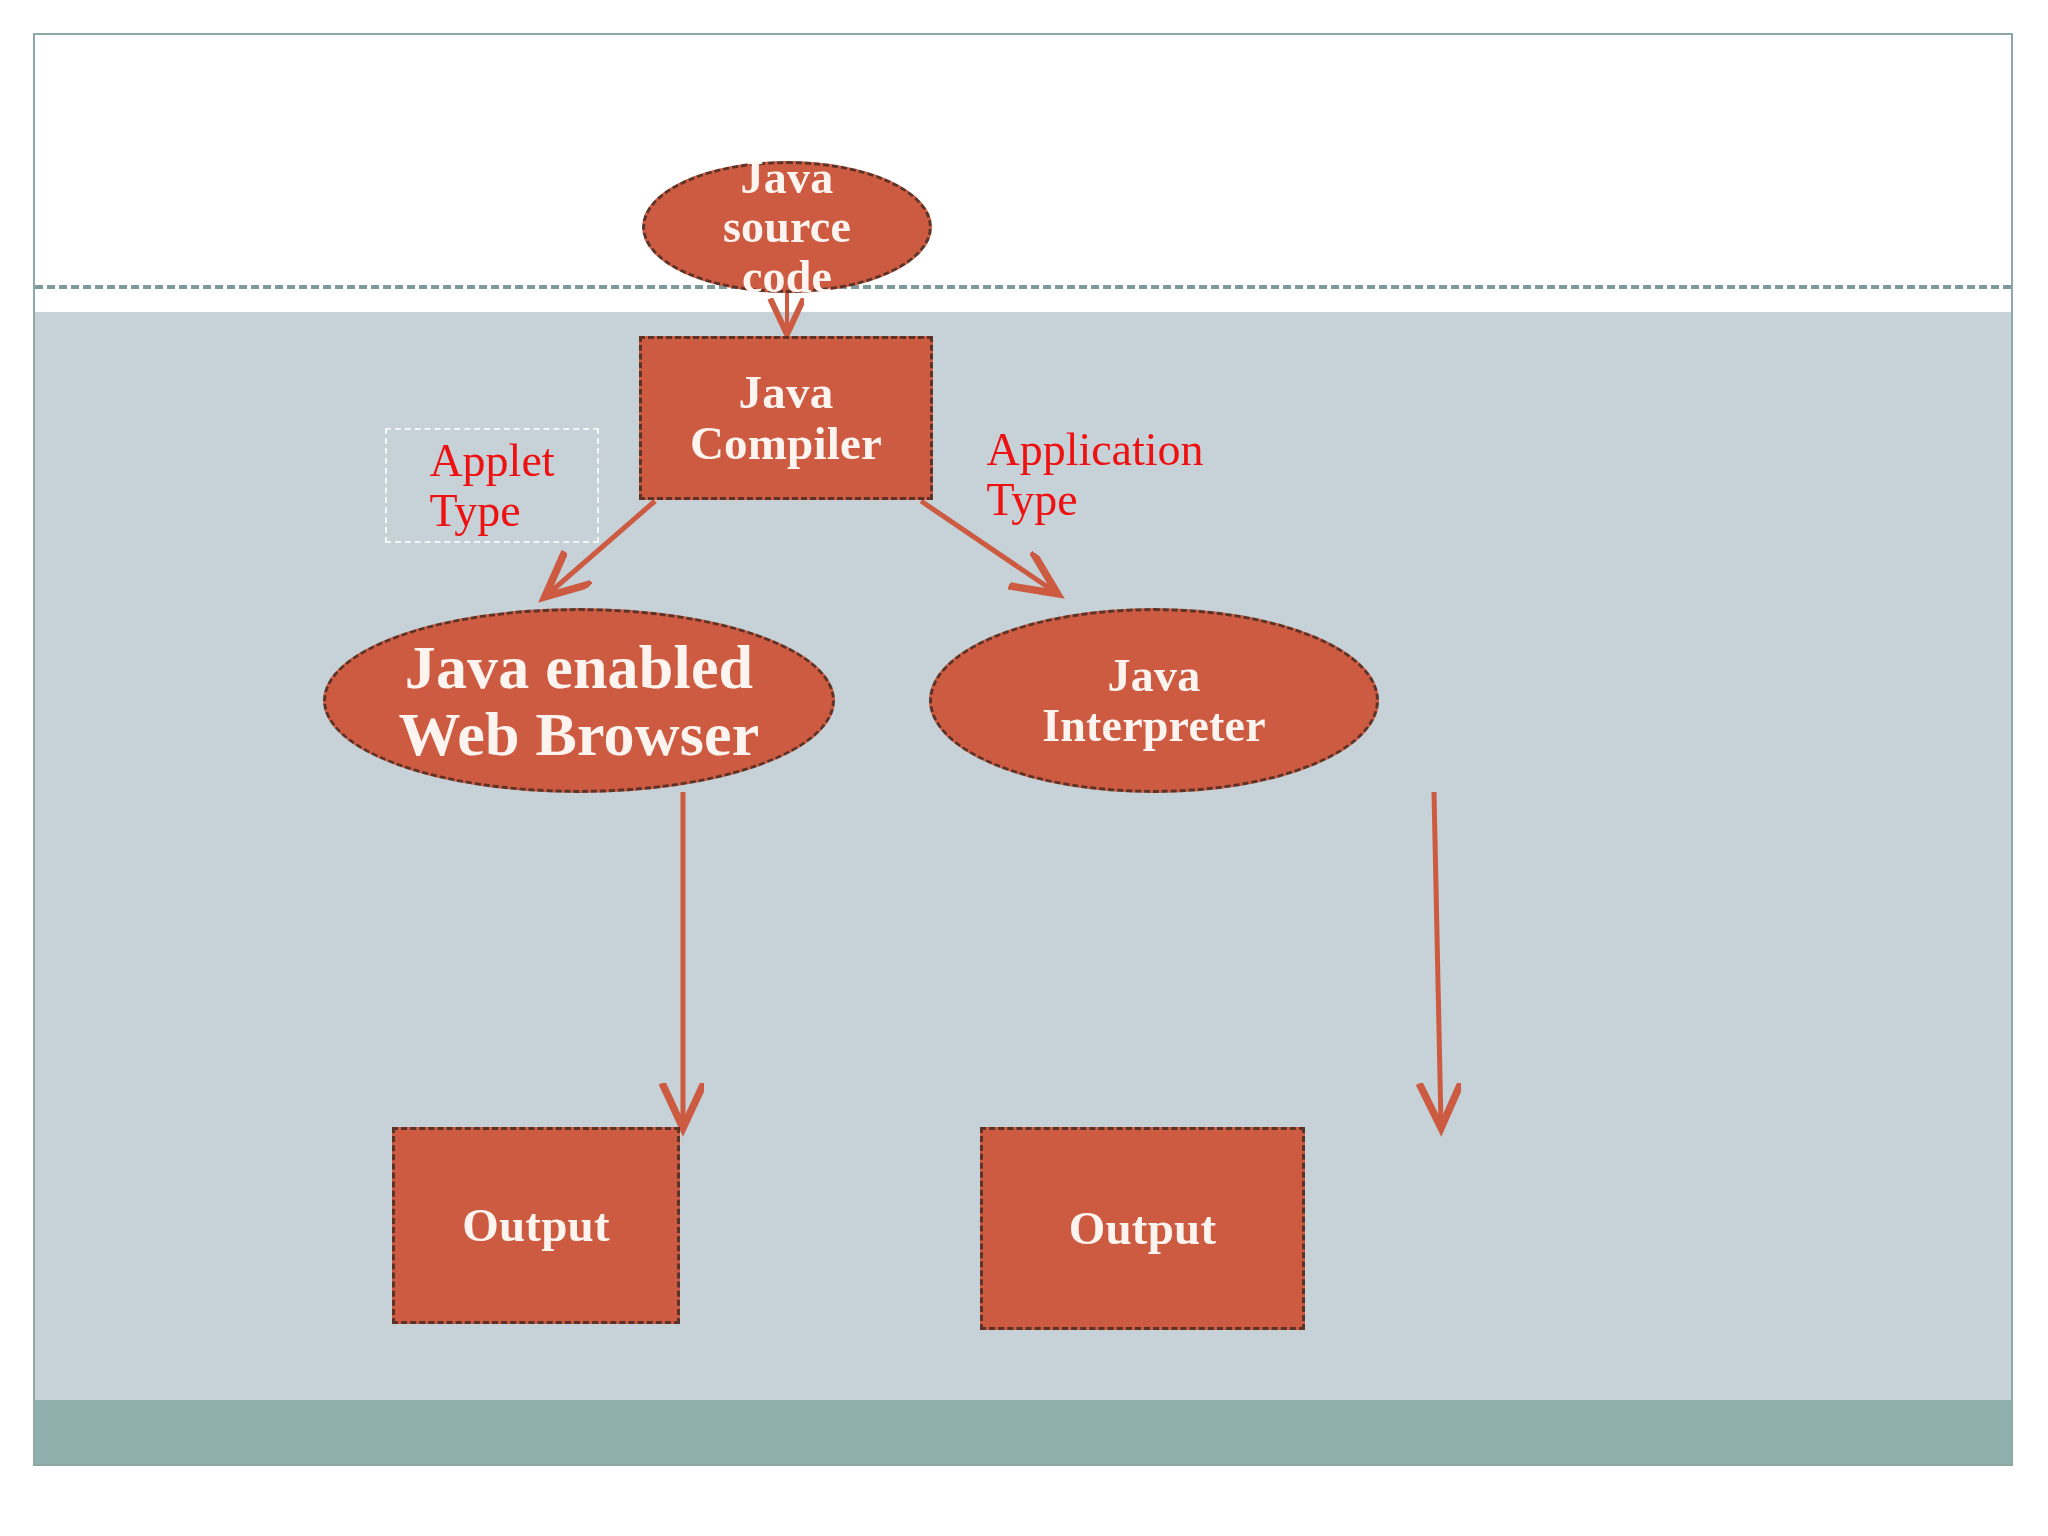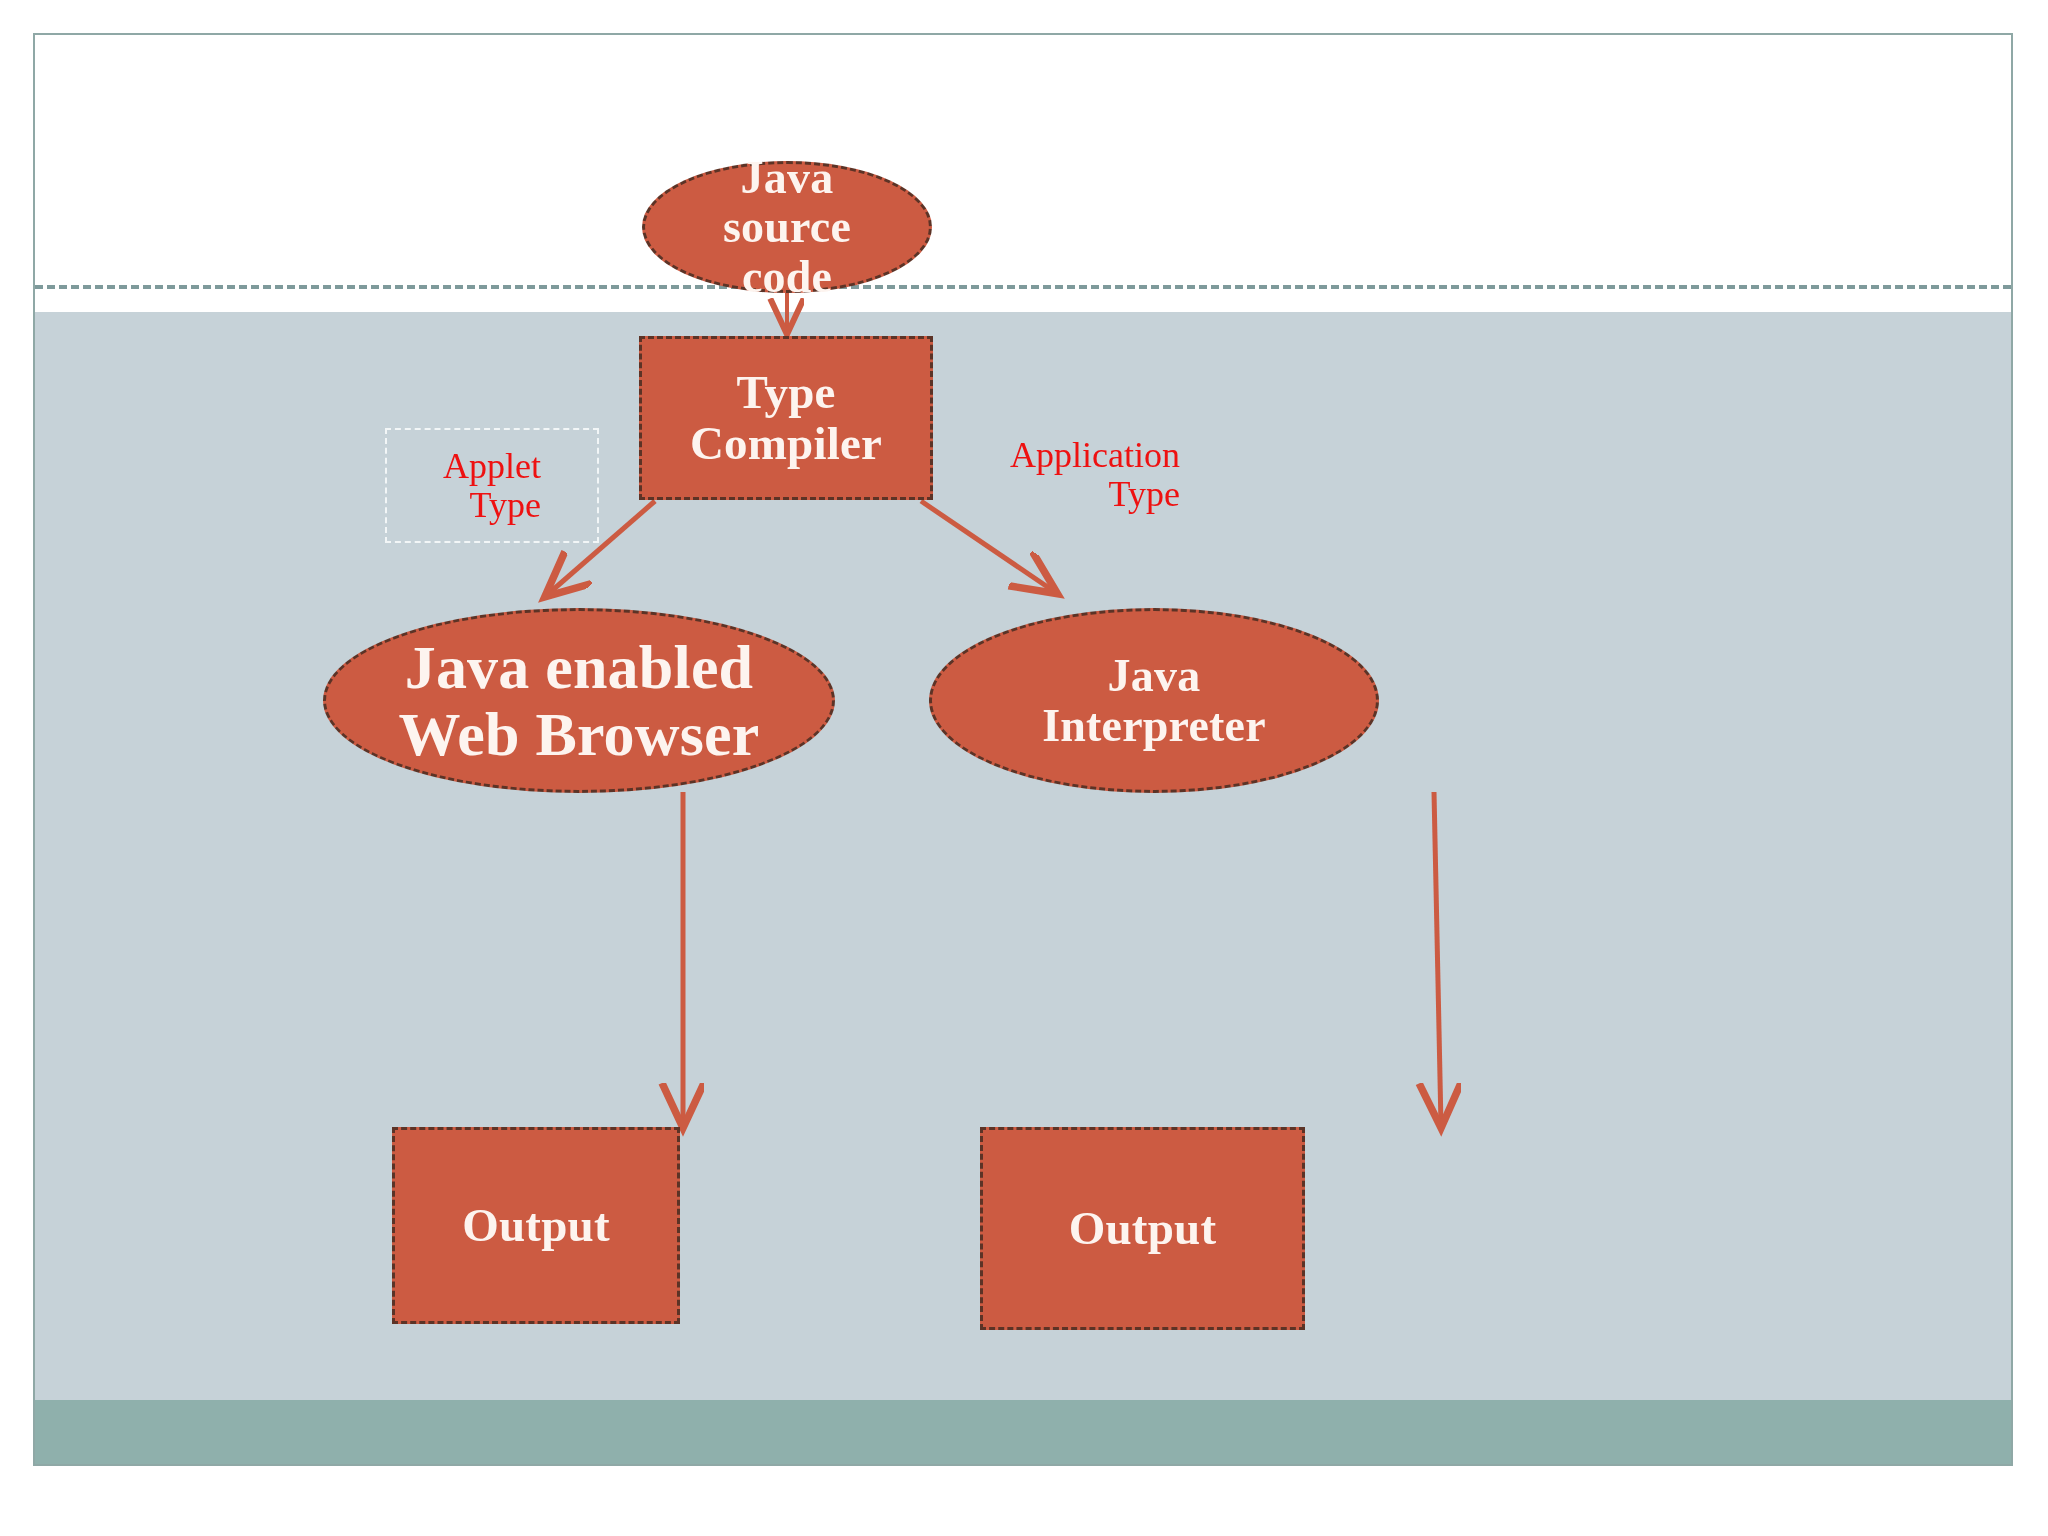--- a/index.html
+++ b/index.html
@@ -64,23 +64,23 @@
   #node-output-left{ left:357px; top:1092px; width:288px; height:197px; font-size:47px; }
   #node-output-right{ left:945px; top:1092px; width:325px; height:203px; font-size:47px; }
 
   .node span{display:block;padding:0 10px;}
 
   
   .side-label{
     position:absolute;
     color:#ee1111;
     font-family:"Liberation Serif",serif;
-    font-size:36px;
+    font-size:46px;
     line-height:1.07;
-    text-align:right;
+    text-align:left;
     display:flex;align-items:center;justify-content:center;
     box-sizing:border-box;
   }
   #label-applet{
     left:350px; top:393px; width:214px; height:115px;
     border:2px dashed #f2f6f7;
   }
   #label-application{
     left:930px; top:382px; width:260px; height:115px;
   }
@@ -118,21 +118,21 @@
 
     <div class="node ellipse" id="node-source">
       <div>
         <span>Java</span>
         <span>source</span>
         <span>code</span>
       </div>
     </div>
 
     <div class="node rect" id="node-compiler">
-      <span>Type Compiler</span>
+      <span>Java Compiler</span>
     </div>
 
     <div class="node ellipse" id="node-browser">
       <div>
         <span>Java enabled</span>
         <span>Web Browser</span>
       </div>
     </div>
 
     <div class="node ellipse" id="node-interpreter">

